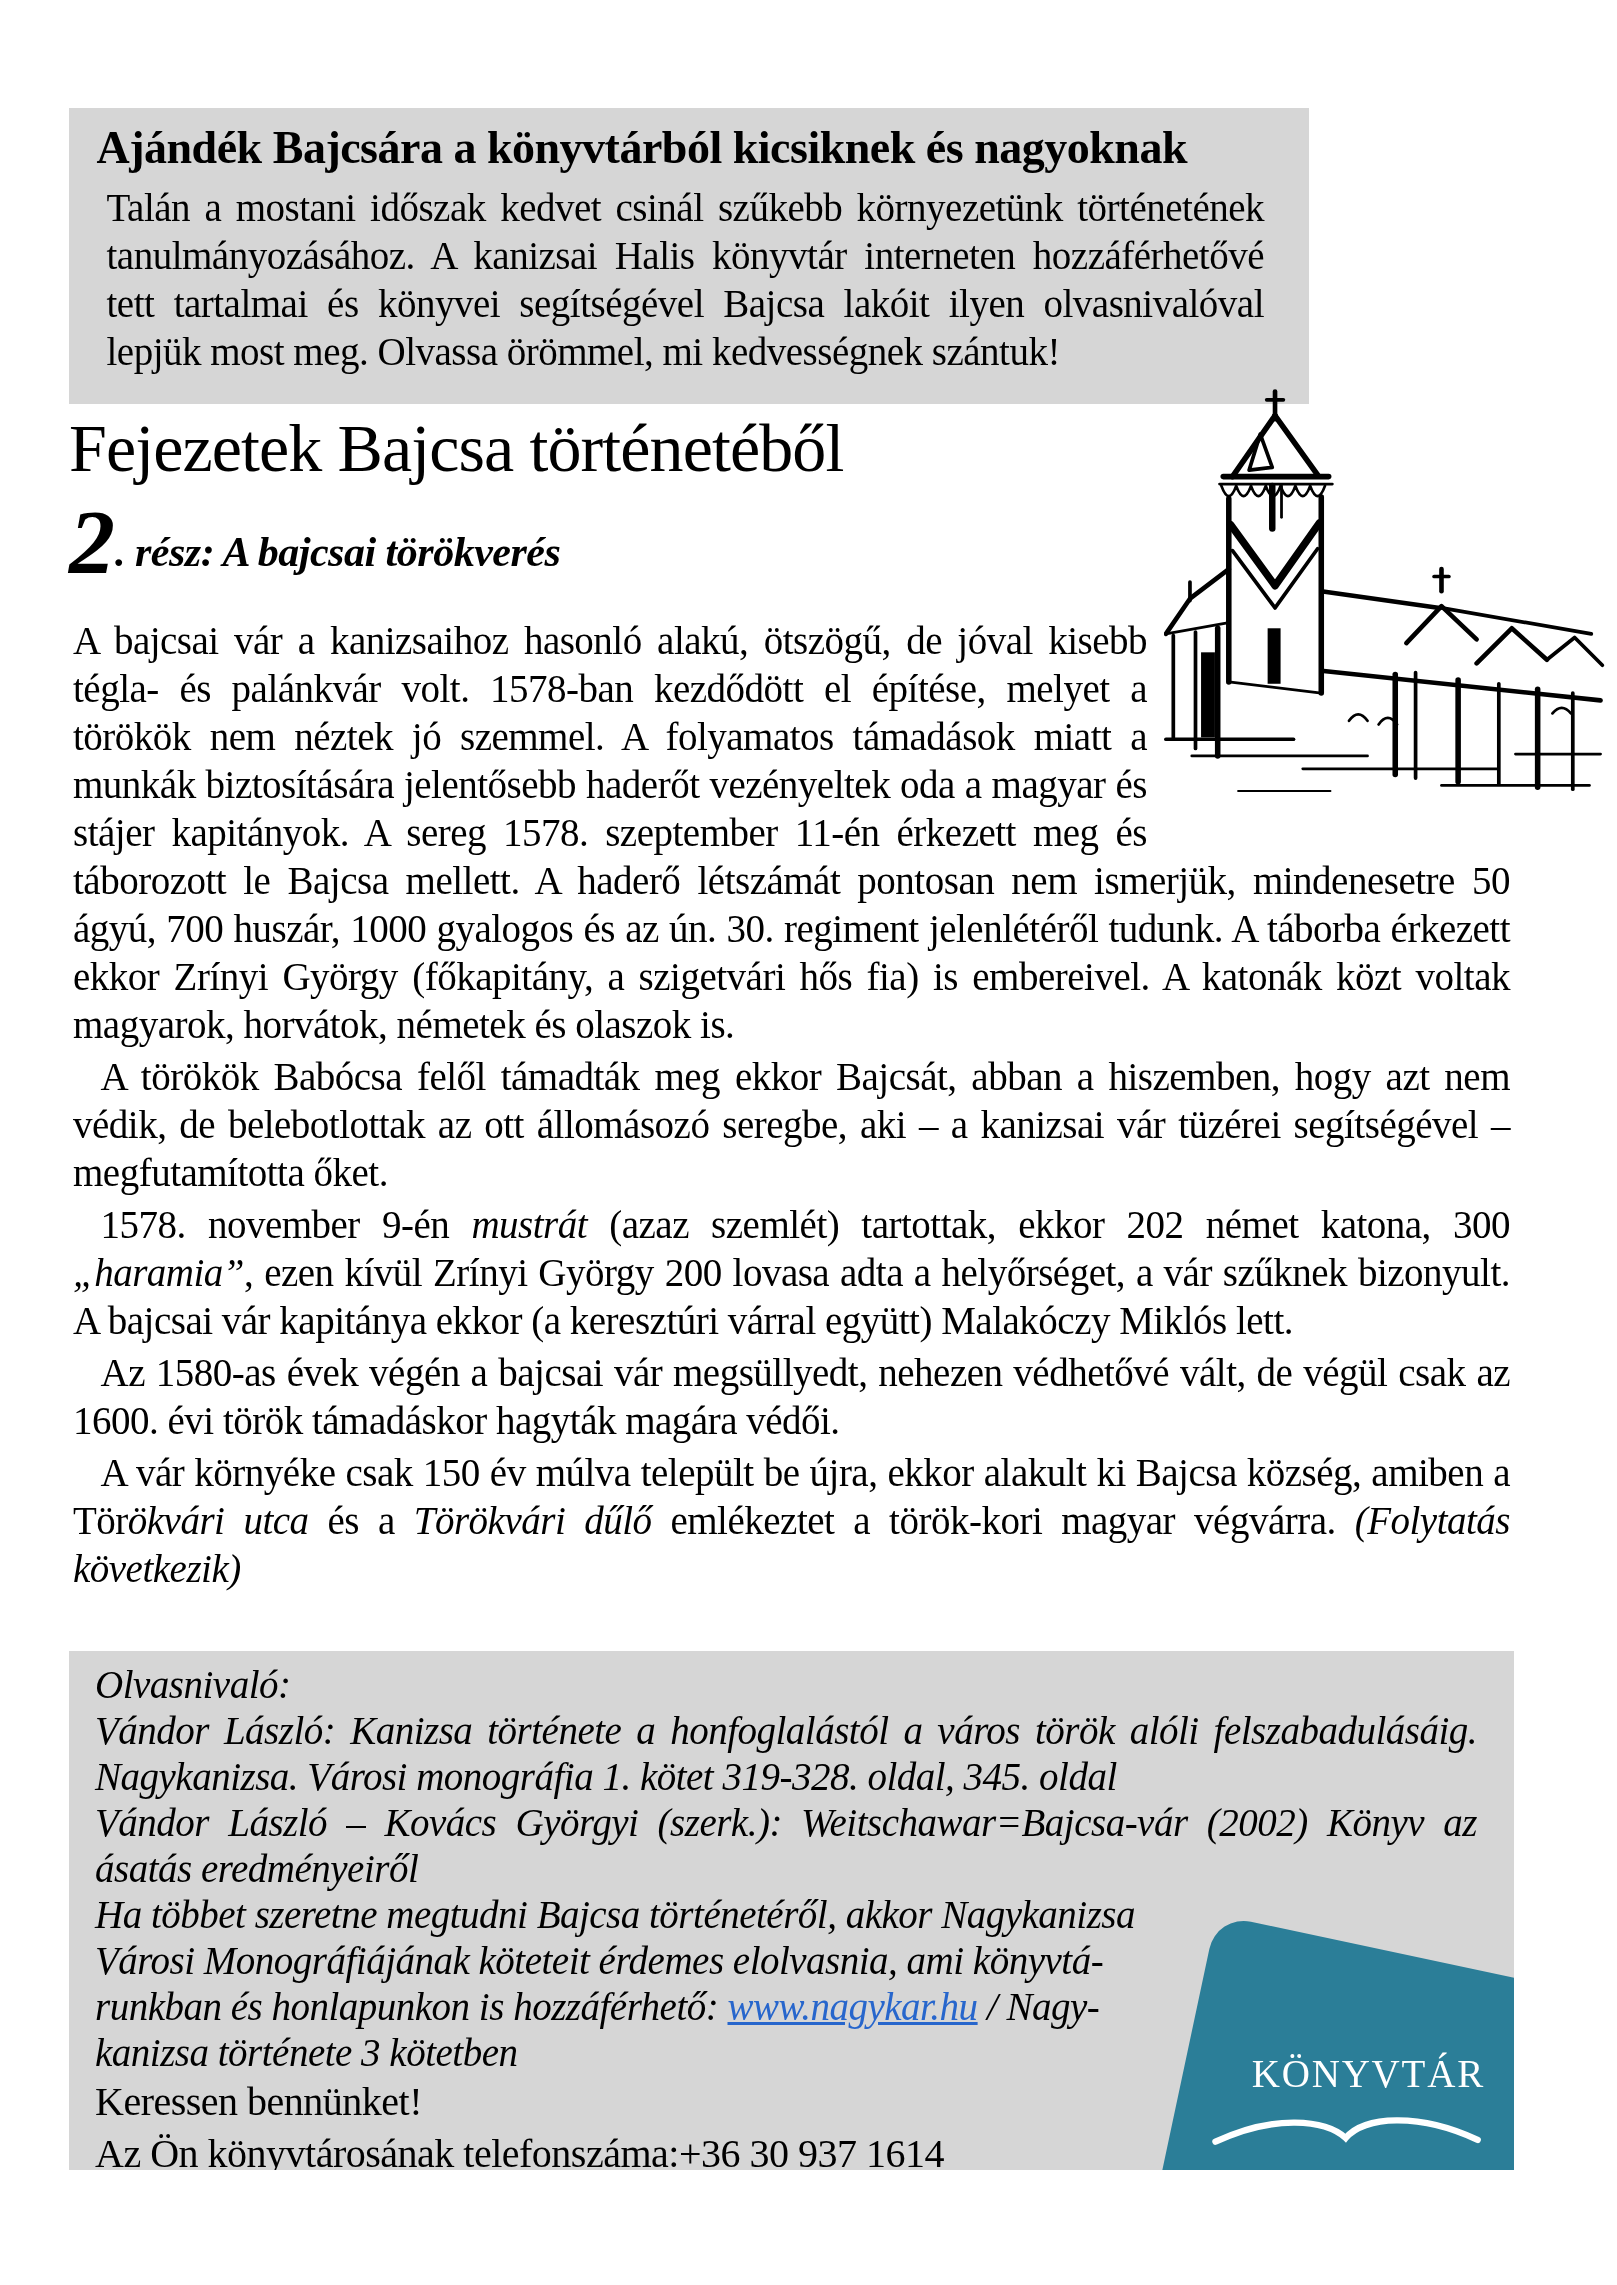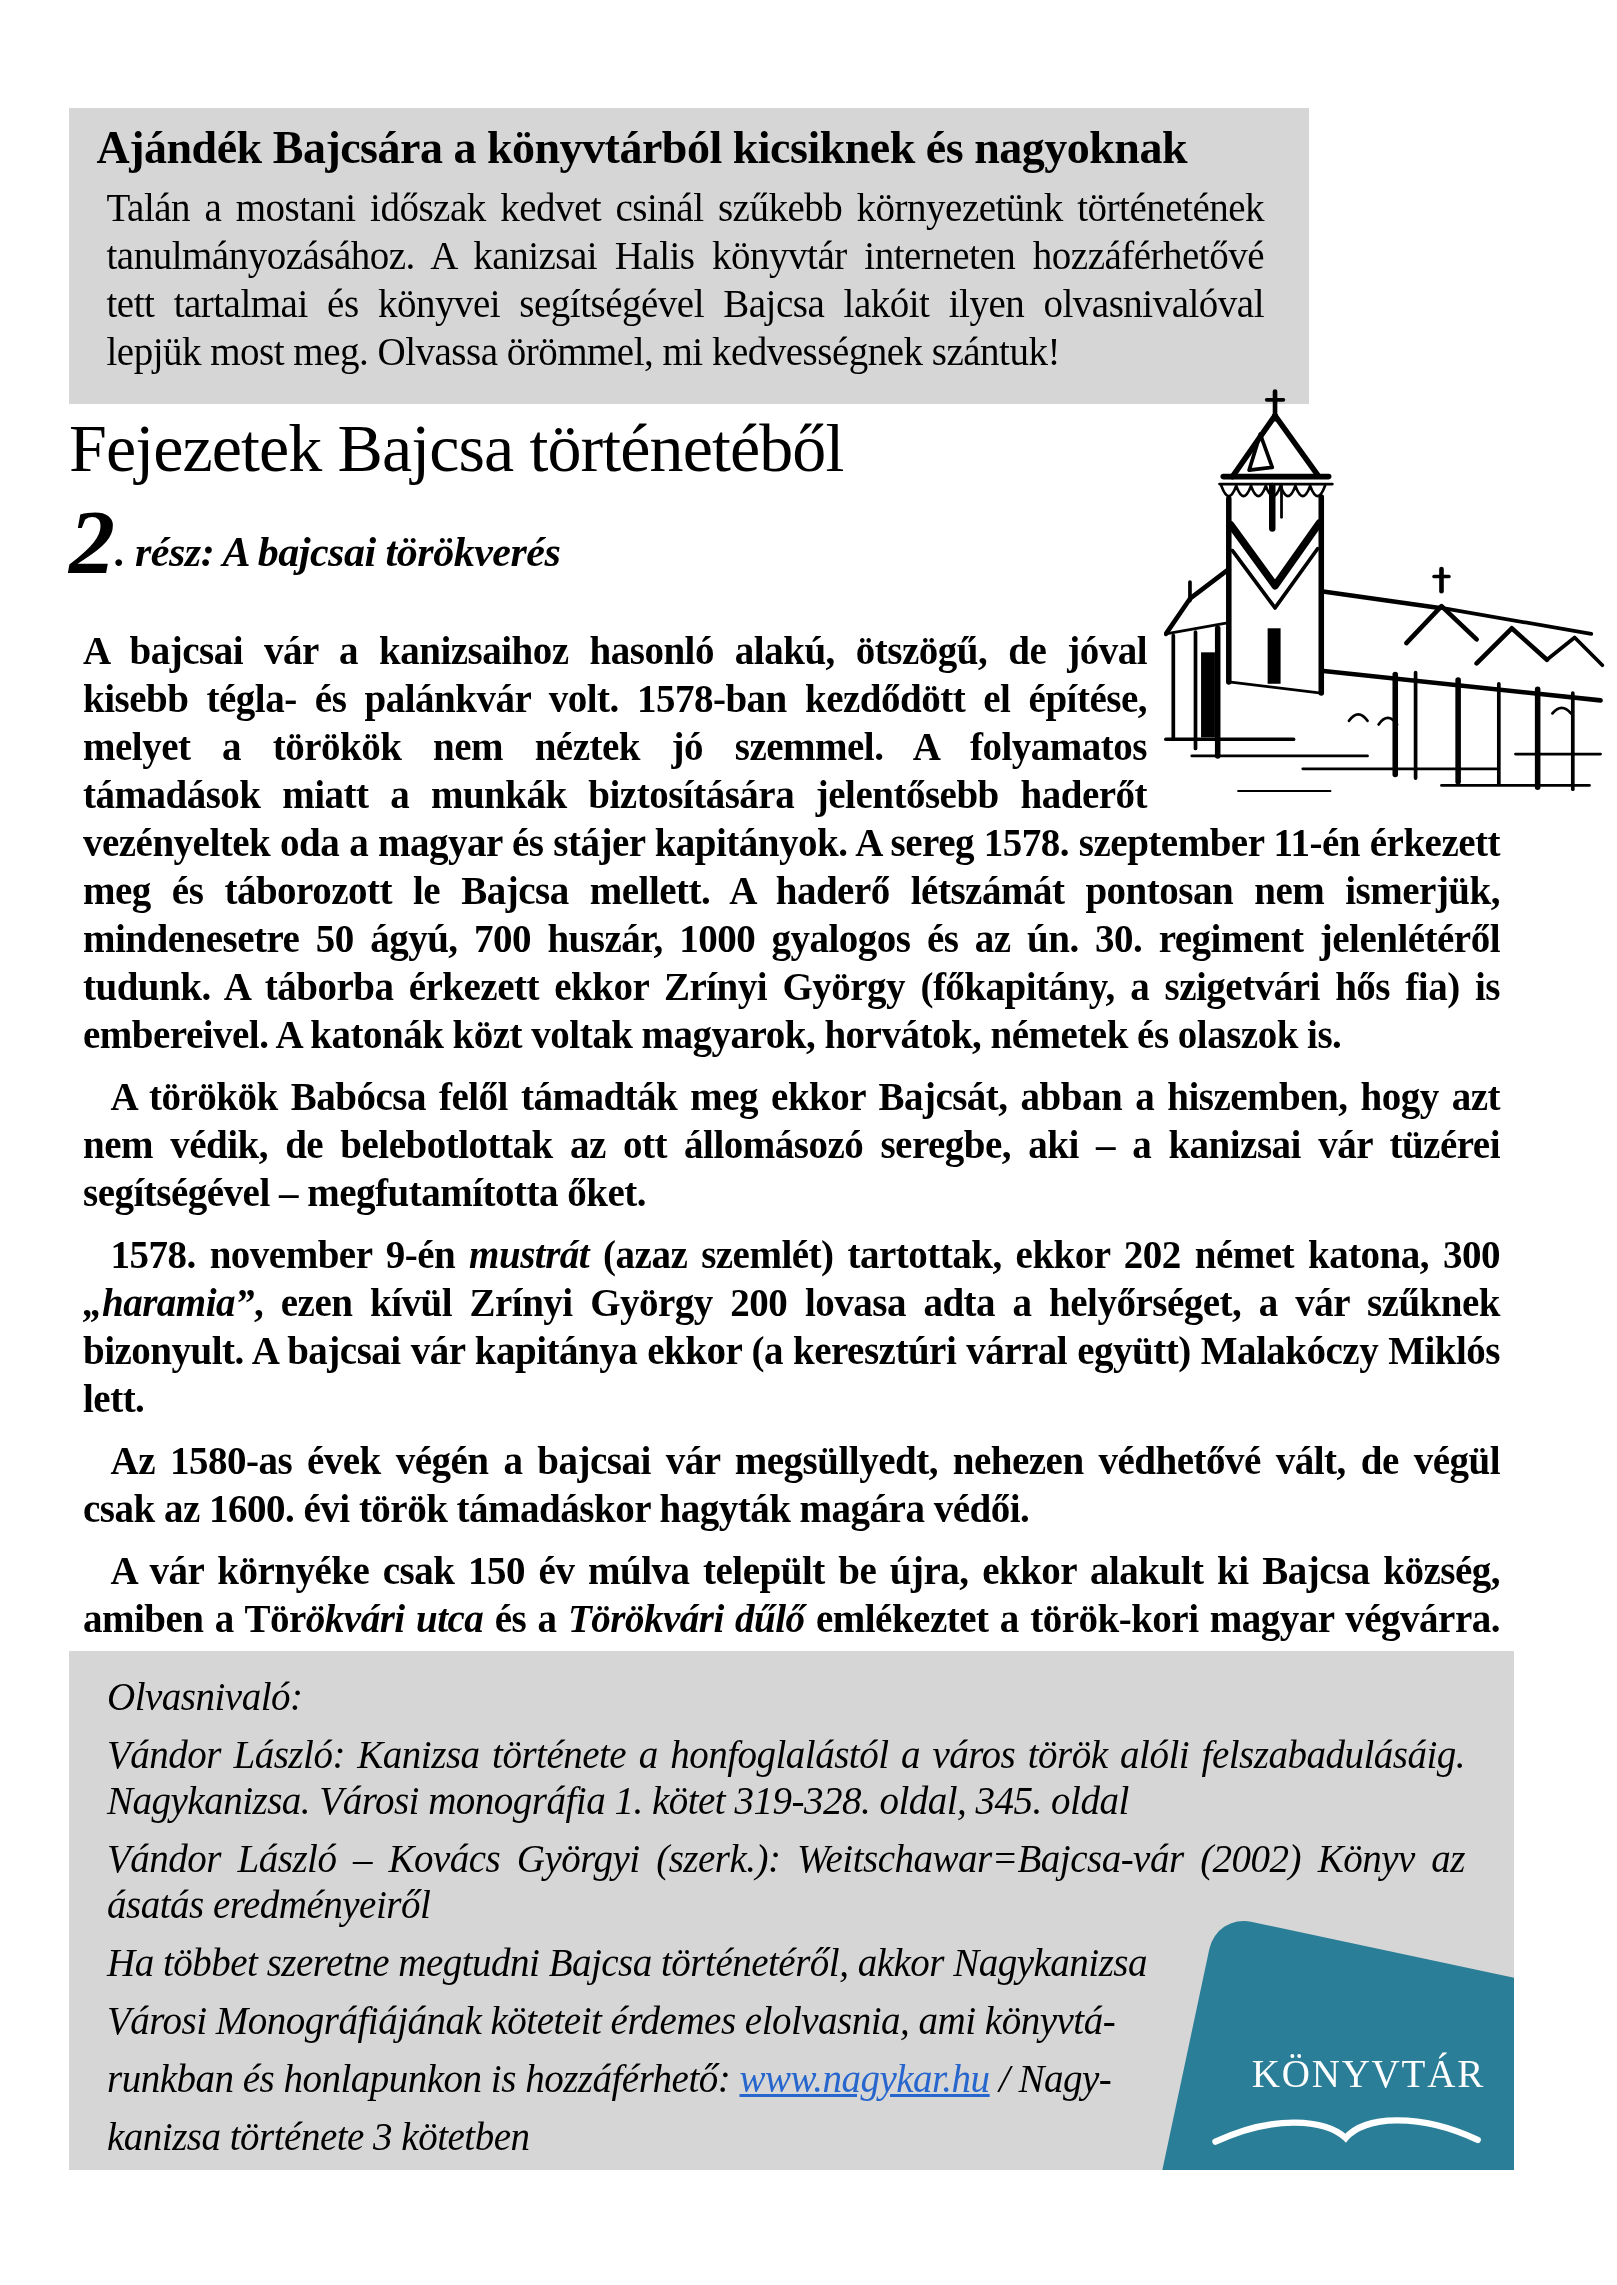--- a/index.html
+++ b/index.html
@@ -46,32 +46,32 @@
   }
   
   .article-body{
     position:absolute;left:69px;top:613px;width:1445px;
     font-size:39px;line-height:48px;
     text-align:justify;letter-spacing:-0.5px;
   }
   .article-body .wrap-spacer{
     float:right;width:367px;height:198px;
   }
-  .article-body p{margin:14px;font-weight:bold;}
+  .article-body p{margin:4px;}
   .article-body p.ind{text-indent:27.5px;}
   
   .bottom-box{
     position:absolute;left:69px;top:1651px;width:1445px;height:519px;
     background:var(--box-bg,#d6d6d6);
     box-sizing:border-box;
     padding:11px 37px 0 26px;
     overflow:hidden;
   }
   .bottom-box p{
-    margin:12px;font-size:39px;line-height:46px;letter-spacing:-0.5px;
+    margin:0;font-size:39px;line-height:46px;letter-spacing:-0.5px;
   }
   .bottom-box p.it{font-style:italic;}
   .bottom-box p.just{text-align:justify;}
   .bottom-box p.roman{font-style:normal;font-size:40px;line-height:52px;}
   .bottom-box a.link{
     color:var(--link-blue,#2766cc);
     text-decoration:underline;
     cursor:pointer;
   }
   

